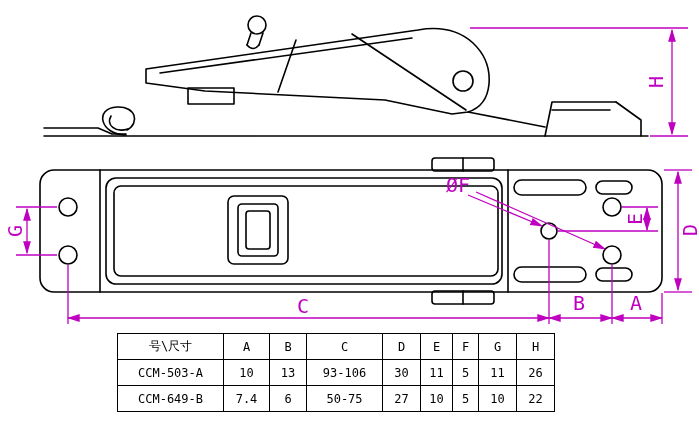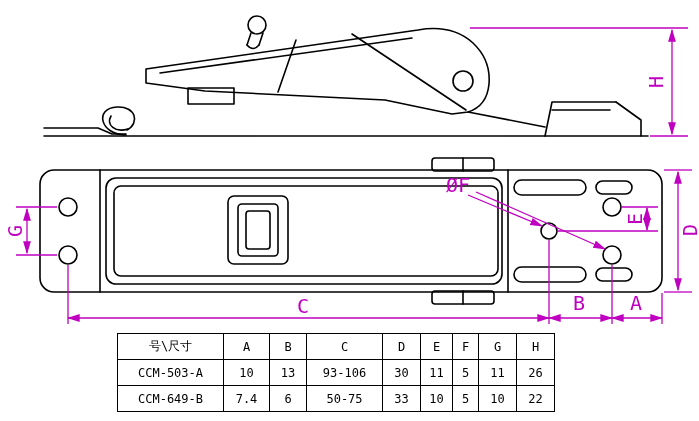--- a/index.html
+++ b/index.html
@@ -170,21 +170,21 @@
         <td>11</td>
         <td>5</td>
         <td>11</td>
         <td>26</td>
       </tr>
       <tr>
         <td>CCM-649-B</td>
         <td>7.4</td>
         <td>6</td>
         <td>50-75</td>
-        <td>33</td>
+        <td>27</td>
         <td>10</td>
         <td>5</td>
         <td>10</td>
         <td>22</td>
       </tr>
     </tbody>
   </table>
 
 </div>
 

